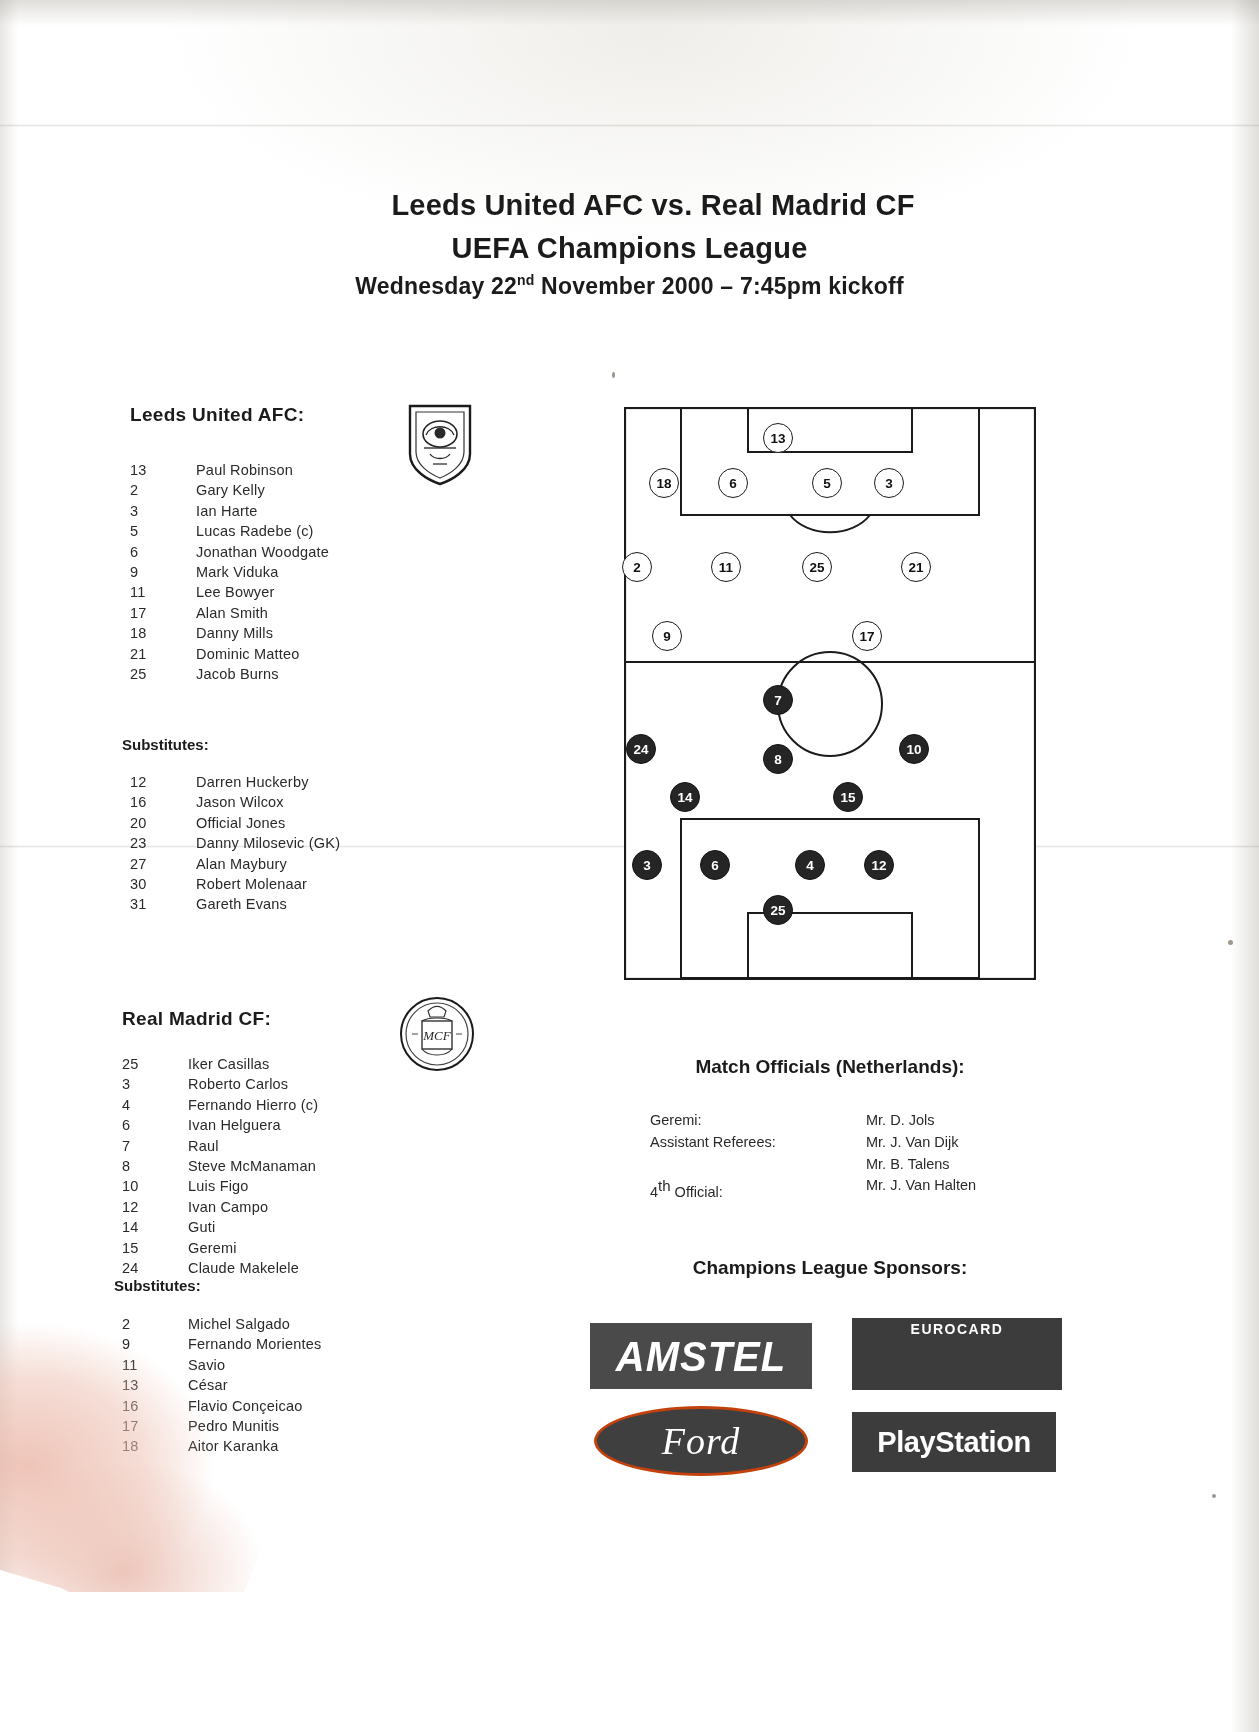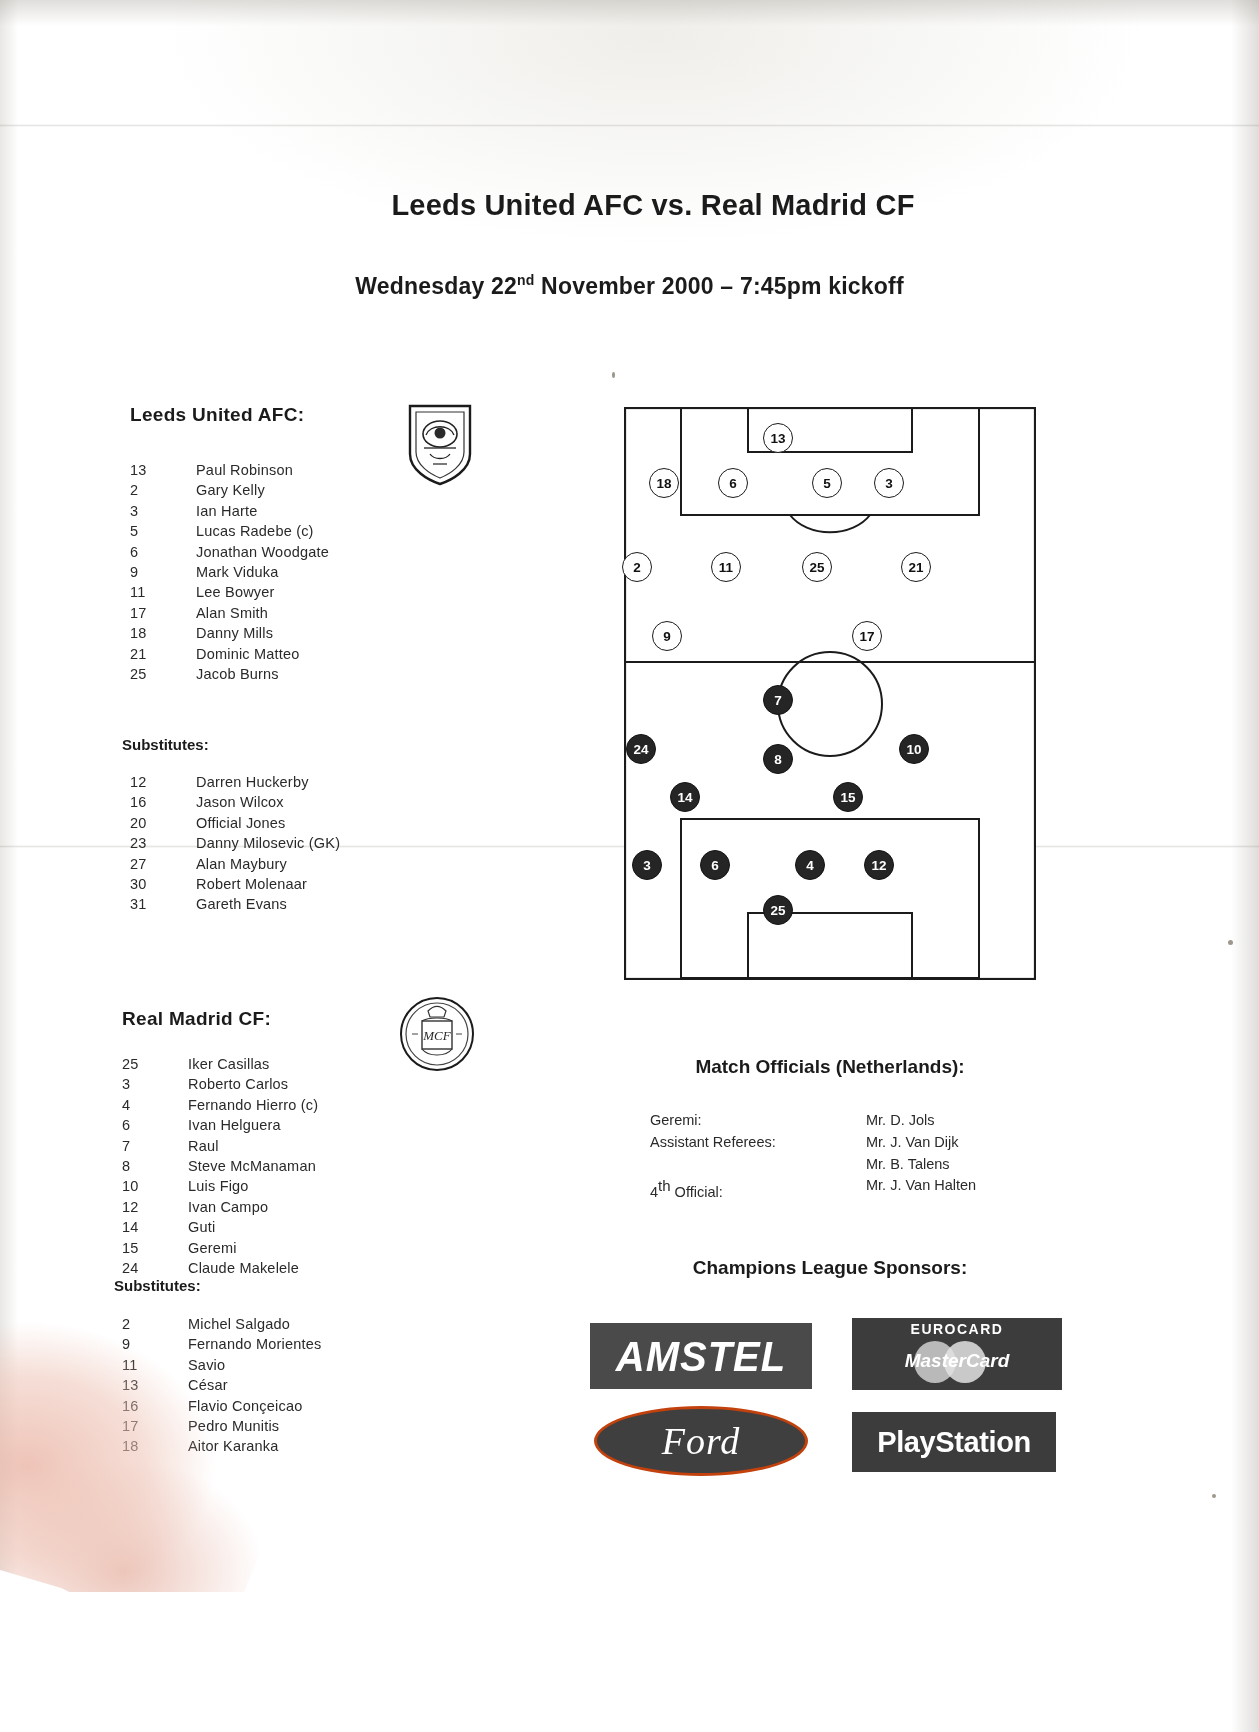--- a/index.html
+++ b/index.html
@@ -193,21 +193,21 @@
     font-size: 40px;
     font-weight: bold;
     letter-spacing: 1px;
     font-style: italic;
     transform: scaleY(1.08);
   }
   #sponsor-eurocard {
     left: 852px; top: 1318px; width: 210px; height: 72px;
     background: #3c3c3c;
     flex-direction: column;
-    justify-content: flex-start;
+    justify-content: space-between;
   }
   #sponsor-eurocard .eurotop {
     color: #ffffff;
     font-size: 14px;
     font-weight: bold;
     letter-spacing: 1.5px;
     margin-top: 3px;
   }
   #sponsor-eurocard .mcwrap {
     position: relative;
@@ -273,20 +273,21 @@
   <div class="fold" style="top:124px;"></div>
   <div class="fold" style="top:845px;"></div>
   <div class="speck" style="left:1228px; top:940px; width:5px; height:5px;"></div>
   <div class="speck" style="left:1212px; top:1494px; width:4px; height:4px;"></div>
   <div class="speck" style="left:612px; top:372px; width:3px; height:6px;"></div>
 </div>
 
 <div id="content">
 
   <div class="doc-title" id="title-line1">Leeds United AFC vs. Real Madrid CF</div>
+  <div class="doc-title" id="title-line2">UEFA Champions League</div>
   <div class="doc-title" id="title-line3">
     <span>Wednesday 22</span><span class="sup">nd</span><span> November 2000 – 7:45pm kickoff</span>
   </div>
 
   <div class="team-heading" style="left:130px; top:404px;">Leeds United AFC:</div>
 
   <div class="crest" style="left:406px; top:402px;">
     <svg width="68" height="86" viewBox="0 0 68 86">
       <path d="M4 4 H64 V52 C64 68 46 78 34 82 C22 78 4 68 4 52 Z" fill="#ffffff" stroke="#1b1b1b" stroke-width="2.4"></path>
       <path d="M10 10 H58 V50 C58 63 44 72 34 76 C24 72 10 63 10 50 Z" fill="none" stroke="#333" stroke-width="1.2"></path>
@@ -538,25 +539,20 @@
     </div>
 
   <div id="sponsors-title">Champions League Sponsors:</div>
 
   <div class="sponsor" id="sponsor-amstel">
     <span class="txt">AMSTEL</span>
   </div>
 
   <div class="sponsor" id="sponsor-eurocard">
     <span class="eurotop">EUROCARD</span>
-    <span class="mcwrap">
-      <span class="mc-circle mc-left"></span>
-      <span class="mc-circle mc-right"></span>
-      <span class="mc-text">MasterCard</span>
-    </span>
   </div>
 
   <div class="sponsor" id="sponsor-ford">
     <span class="oval">
       <span class="txt">Ford</span>
     </span>
   </div>
 
   <div class="sponsor" id="sponsor-playstation">
     <span class="txt">PlayStation</span>

